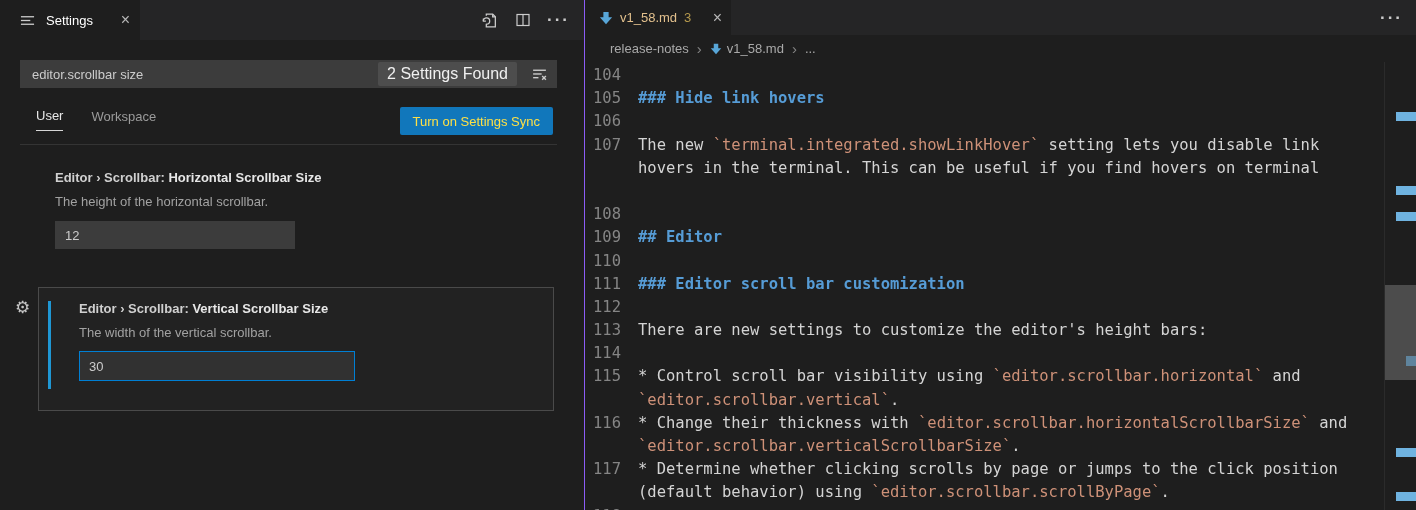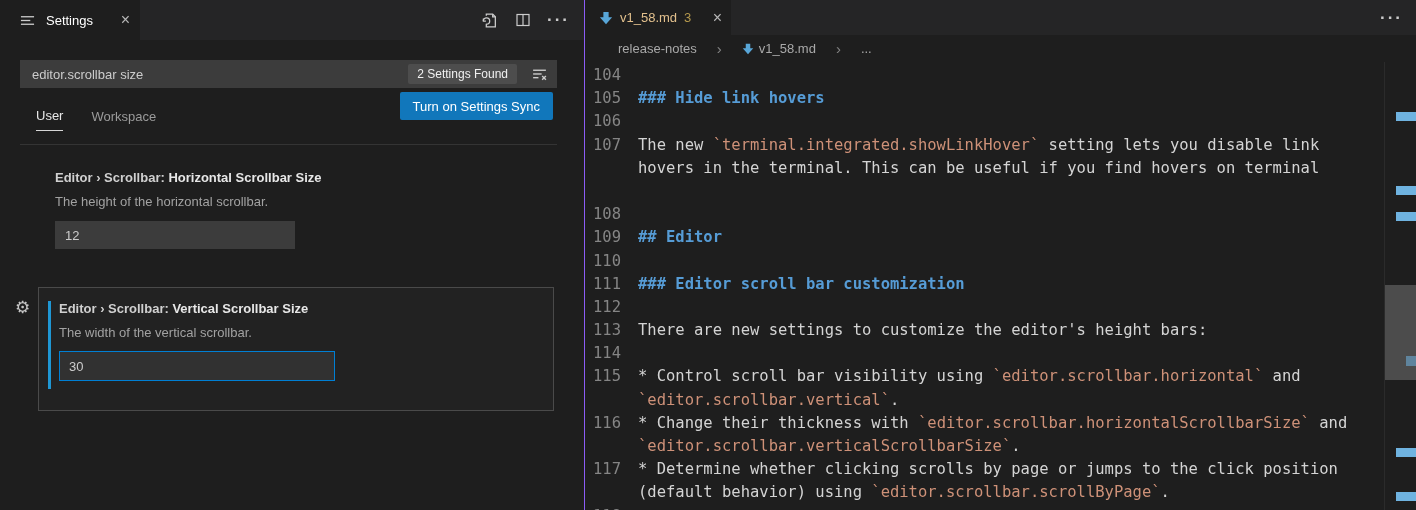--- a/index.html
+++ b/index.html
@@ -24,60 +24,60 @@
 
   .search-box {
     position:absolute; left:20px; top:60px; width:537px; height:28px;
     background:#3c3c3c; display:flex; align-items:center; padding:0 8px 0 10px;
   }
   .search-box input {
     flex:1; background:transparent; border:0; outline:0; color:#cccccc;
     font-family:"Liberation Sans",sans-serif; font-size:13px;
   }
   .count-badge {
-    background:#4d4d4d; color:#f0f0f0; font-size:12px; padding:3px 9px; border-radius:2px;
+    background:#4d4d4d; color:#f0f0f0; font-size:16px; padding:3px 9px; border-radius:2px;
     margin-right:12px; white-space:nowrap;
   }
 
   .scope-row { position:absolute; left:36px; top:108px; display:flex; gap:28px; align-items:flex-end; }
   .scope-tab { padding-bottom:7px; color:#9b9b9b; cursor:pointer; }
   .scope-tab.active { color:#e7e7e7; border-bottom:1px solid #d7d7d7; }
   .sync-btn {
-    position:absolute; right:31px; top:92px; height:28px; padding:0 13px;
-    background:#1177bb; color:#ffffff; border:0; font-size:13px; border-radius:2px;
+    position:absolute; right:31px; top:107px; height:28px; padding:0 13px;
+    background:#1177bb; color:#fde047; border:0; font-size:13px; border-radius:2px;
     font-family:"Liberation Sans",sans-serif; cursor:pointer;
   }
   .header-divider { position:absolute; left:20px; top:144px; width:537px; height:1px; background:#343434; }
 
   .setting-title { font-weight:bold; color:#e7e7e7; }
   .setting-title .cat { color:#d0d0d0; }
   .setting-desc { color:#a2a2a2; margin-top:9px; }
   .setting-input {
     margin-top:12px; width:240px; height:28px; background:#3c3c3c; border:1px solid #3c3c3c;
     color:#cccccc; padding:0 9px; font-family:"Liberation Sans",sans-serif; font-size:13px; outline:none;
   }
   .setting-1 { position:absolute; left:55px; top:170px; }
 
   .setting-2 {
     position:absolute; left:38px; top:287px; width:516px; height:124px;
     background:#222222; border:1px solid #4a4a4a;
   }
   .mod-bar { position:absolute; left:9px; top:13px; width:3px; height:88px; background:#1f97d4; }
-  .setting-2 .inner { position:absolute; left:20px; top:13px; right:10px; }
+  .setting-2 .inner { position:absolute; left:40px; top:13px; right:10px; }
   .setting-2 .setting-input { width:276px; border:1px solid #007fd4; background:#313131; margin-top:11px; height:30px; }
   .row-gear { position:absolute; left:15px; top:297px; font-size:17px; color:#c5c5c5; cursor:pointer; }
 
   
   .right { position:absolute; left:584px; top:0; width:832px; height:510px; background:#1e1e1e; border-left:1px solid #8b5cf6; }
   .r-strip { position:absolute; left:0; top:0; right:0; height:35px; background:#252526; display:flex; }
   .r-tab { width:146px; height:35px; background:#1e1e1e; display:flex; align-items:center; gap:7px; padding:0 9px 0 14px; }
   .r-tab-label { color:#e2c08d; }
   .r-tab-badge { color:#b5994d; }
   .r-more { position:absolute; right:13px; top:13px; }
-  .breadcrumbs { position:absolute; left:16px; top:35px; right:0; height:27px; display:flex; align-items:center; gap:20px; padding-left:17px; color:#a9a9a9; }
+  .breadcrumbs { position:absolute; left:8px; top:35px; right:0; height:27px; display:flex; align-items:center; gap:8px; padding-left:17px; color:#a9a9a9; }
   .crumb { cursor:pointer; }
   .crumb-sep { color:#848484; font-size:15px; }
   .crumb-file { display:flex; align-items:center; gap:5px; }
 
   .editor-area { position:absolute; left:0; top:62px; right:0; bottom:0; padding-top:2px;
     font-family:"DejaVu Sans Mono","Liberation Mono",monospace; font-size:15.5px; }
   .ed-row { display:flex; height:23.2px; line-height:23.2px; white-space:pre; }
   .ln { width:36px; flex:none; text-align:right; color:#858585; }
   .lc { margin-left:17px; }
   .seg-p { color:#d4d4d4; }

